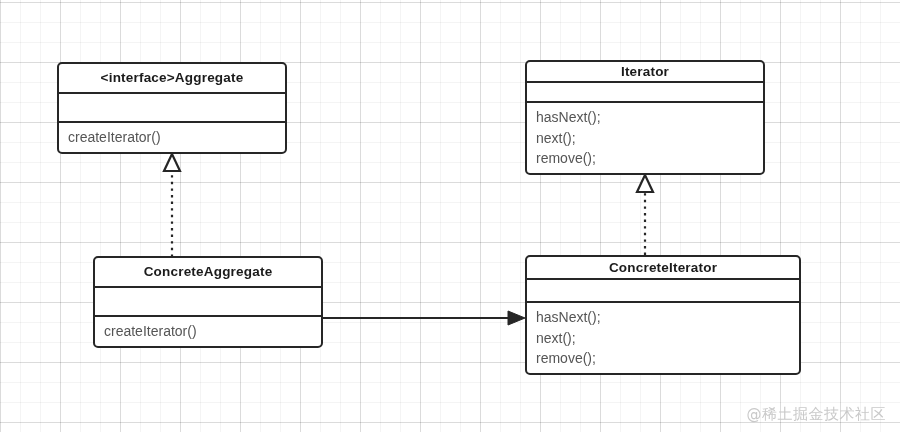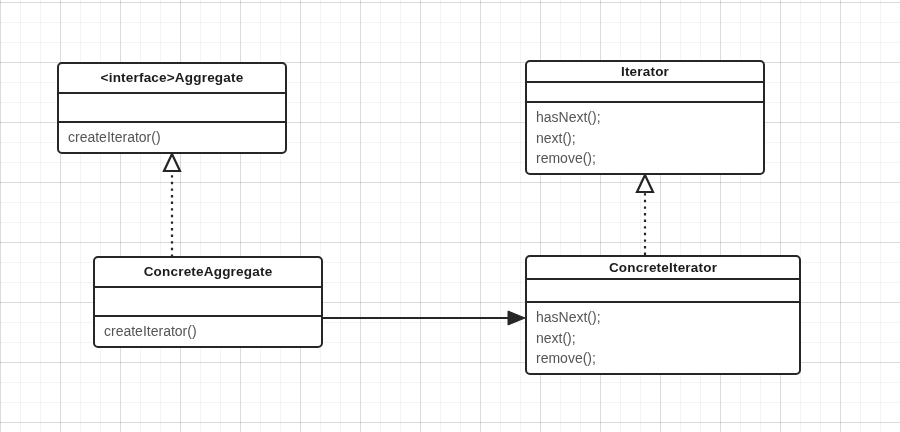--- a/index.html
+++ b/index.html
@@ -157,14 +157,15 @@
   <div class="uml-class" id="box-concrete-iterator" style="left:525px; top:255px; width:276px; height:120px;">
     <div class="uml-title" style="height:28px;">ConcreteIterator</div>
     <div class="uml-attrs" style="height:28px;"></div>
     <div class="uml-methods">
       <div class="m-line">hasNext();</div>
       <div class="m-line">next();</div>
       <div class="m-line">remove();</div>
     </div>
   </div>
 
+  <div class="watermark">@稀土掘金技术社区</div>
 
 </div>
 
 </body></html>

